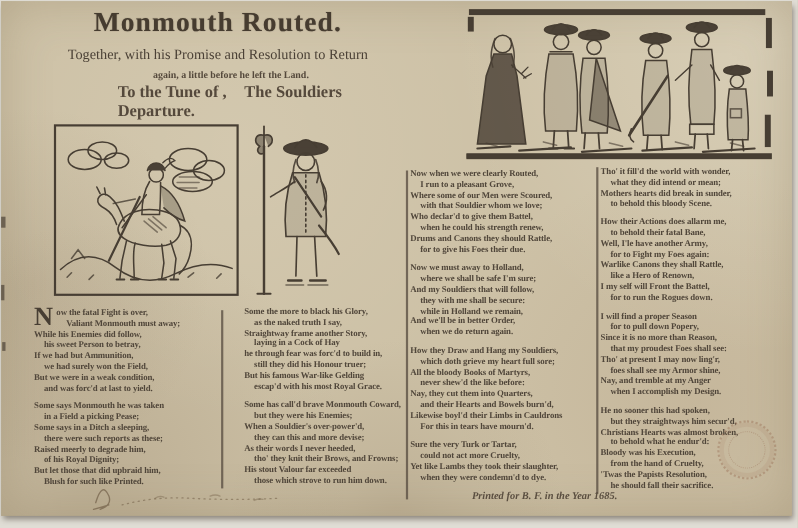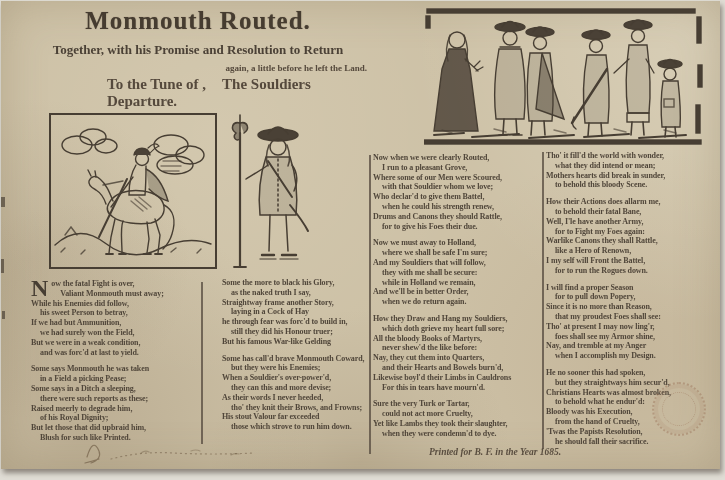--- a/index.html
+++ b/index.html
@@ -13,23 +13,23 @@
       radial-gradient(circle at 97% 8%,  rgba(255,252,240,.22), transparent 35%),
       radial-gradient(circle at 30% 28%, rgba(255,250,235,.12), transparent 42%),
       radial-gradient(circle at 88% 78%, rgba(150,120,90,.14), transparent 30%),
       radial-gradient(circle at 4% 55%,  rgba(110,90,65,.14), transparent 22%);
     box-shadow: inset 0 0 45px rgba(120,100,70,.28), 2px 4px 5px rgba(60,50,40,.5);
   }
   
   .title-block{position:absolute;left:28px;top:6px;width:338px;text-align:center;}
   .main-title{font-size:25px;font-weight:bold;letter-spacing:1px;margin:0;
     color:#463c30;text-shadow:0 0 1px rgba(70,60,48,.5);}
-  .sub1{font-size:13px;font-weight:bold;color:#4b4136;margin-top:7px;}
+  .sub1{font-size:13px;font-weight:normal;color:#4b4136;margin-top:7px;}
   .sub2{font-size:9px;font-weight:bold;color:#55493c;margin-top:5px;
-        text-align:right;margin-left:24px;}
+        text-align:center;margin-left:24px;}
   .sub3{font-size:15px;font-weight:bold;color:#55493c;margin-top:3px;
         text-align:left;margin-left:78px;}
   .sub3 .tune-title{margin-left:16px;}
   
   .cut{position:absolute;}
   .cut svg{display:block;}
   .horseman-cut{left:48px;top:112px;width:168px;height:156px;
     border:2px solid #473e33;box-sizing:border-box;}
   .soldier-cut{left:221px;top:108px;width:98px;height:168px;}
   .group-cut{left:423px;top:6px;width:282px;height:141px;}
@@ -226,20 +226,21 @@
     </div>
   <div class="col col2">
       <p class="stanza">
         <span class="vline">Some the more to black his Glory,</span>
         <span class="vline ind">as the naked truth I say,</span>
         <span class="vline">Straightway frame another Story,</span>
         <span class="vline ind">laying in a Cock of Hay</span>
         <span class="vline">he through fear was forc'd to build in,</span>
         <span class="vline ind">still they did his Honour truer;</span>
         <span class="vline">But his famous War-like Gelding</span>
+        <span class="vline ind">escap'd with his most Royal Grace.</span>
       </p>
       <p class="stanza">
         <span class="vline">Some has call'd brave Monmouth Coward,</span>
         <span class="vline ind">but they were his Enemies;</span>
         <span class="vline">When a Souldier's over-power'd,</span>
         <span class="vline ind">they can this and more devise;</span>
         <span class="vline">As their words I never heeded,</span>
         <span class="vline ind">tho' they knit their Brows, and Frowns;</span>
         <span class="vline">His stout Valour far exceeded</span>
         <span class="vline ind">those which strove to run him down.</span>

